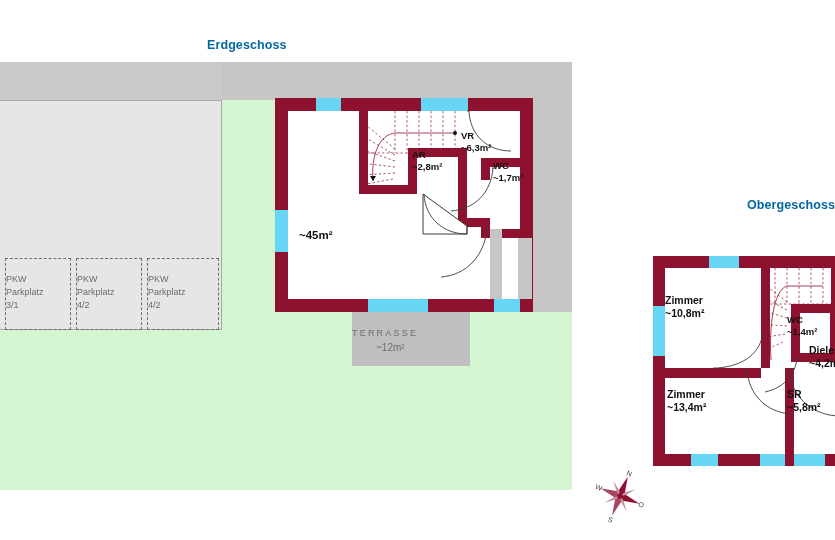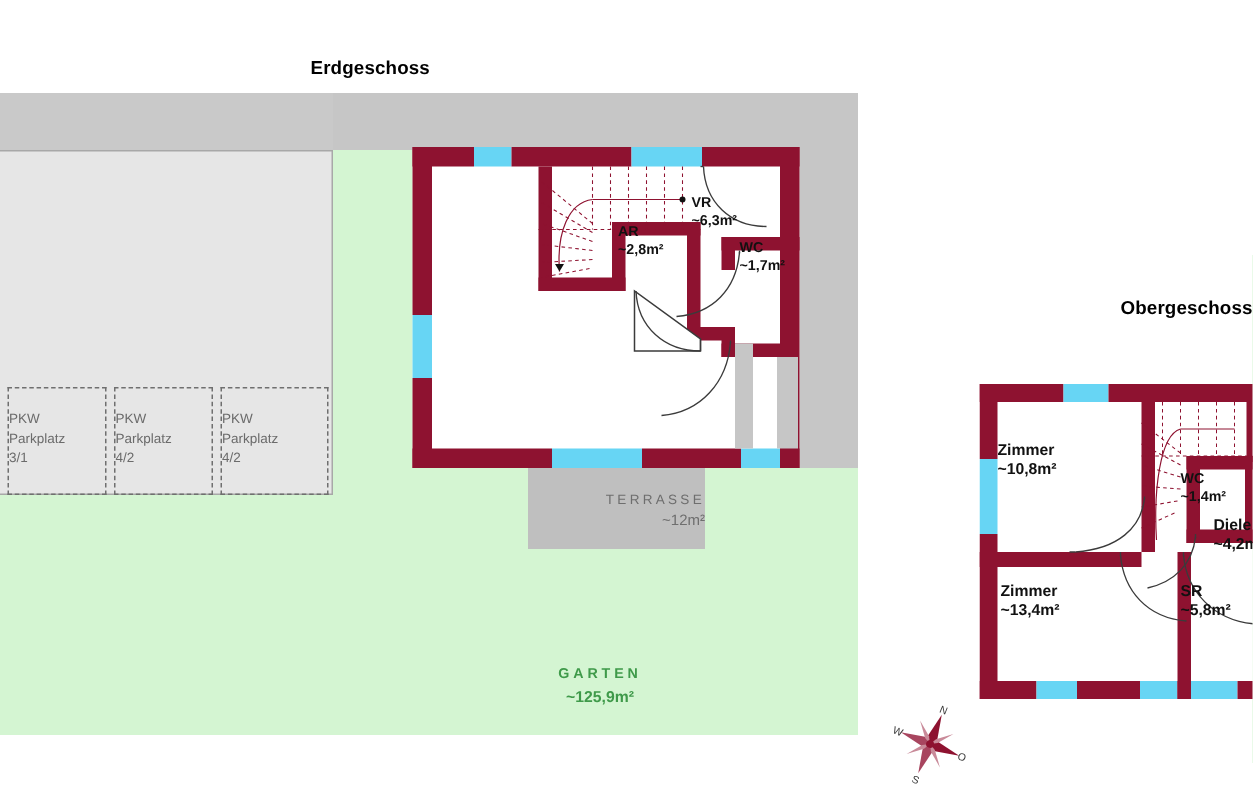--- a/index.html
+++ b/index.html
@@ -25,39 +25,39 @@
   .terrace{background:#bfbfbf;}
   .paving{background:#c6c6c6;}
 
   
   .wall{background:#8e1230;}
   .win{background:#67d5f4;}
   .room{background:#ffffff;}
 
   
   .floorTitle{
-    font-size:12.5px;font-weight:bold;color:#000000;letter-spacing:.1px;
+    font-size:12.5px;font-weight:bold;color:#0369a1;letter-spacing:.1px;
     white-space:nowrap;
   }
   .rlabel{
     text-align:left;color:#111;font-weight:bold;line-height:1.22;
     white-space:nowrap;
   }
   .rlabel .nm{display:block;}
   .rlabel .ar{display:block;}
   .rl-big{font-size:11.5px;}
   .rl-mid{font-size:10.5px;}
   .rl-sm{font-size:9.5px;}
 
   .lotlabel{
     color:#6b6b6b;font-size:9px;line-height:1.45;
     white-space:nowrap;
   }
   .terrlabel{
-    color:#6e6e6e;font-size:9px;text-align:right;line-height:1.6;
+    color:#6e6e6e;font-size:9px;text-align:left;line-height:1.6;
     letter-spacing:2.2px;white-space:nowrap;
   }
   .terrlabel .sub{letter-spacing:0;font-size:10px;}
   .gardenlabel{
     color:#3f9a4a;font-size:9.5px;font-weight:bold;text-align:center;
     line-height:1.6;letter-spacing:2.6px;white-space:nowrap;
   }
   .gardenlabel .sub{letter-spacing:0;font-size:10.5px;}
 
   svg{display:block;overflow:visible;}
@@ -99,28 +99,24 @@
       <span>4/2</span>
     </div>
   </div>
 
   <div class="abs paving" style="left:530px;top:62px;width:42px;height:250px;"></div>
   <div class="abs paving" style="left:222px;top:62px;width:350px;height:38px;"></div>
 
   <div class="abs terrace" style="left:352px;top:312px;width:118px;height:54px;">
     <div class="abs terrlabel" style="left:0;top:14px;width:118px;">
       <span>TERRASSE</span>
-      <span class="sub" style="display:block;">~12m²</span>
-    </div>
-  </div>
-
-  <div class="abs gardenlabel" style="left:310px;top:442px;width:180px;">
-    <span>GARTEN</span>
-    <span class="sub" style="display:block;">~125,9m²</span>
-  </div>
+      <span class="sub" style="display:block;padding-left:24px;">~12m²</span>
+    </div>
+  </div>
+
 
   <div class="abs floorTitle" style="left:207px;top:38px;">Erdgeschoss</div>
   <div class="abs floorTitle" style="left:747px;top:198px;">Obergeschoss</div>
 
   <div class="abs" style="left:275px;top:98px;width:258px;height:214px;">
 
     <div class="abs room" style="left:0;top:0;width:258px;height:214px;"></div>
 
     <div class="abs wall" style="left:0;top:0;width:41px;height:13px;"></div>
     <div class="abs win" style="left:41px;top:0;width:25px;height:13px;"></div>
@@ -197,20 +193,21 @@
       <path class="doorarc" d="M42,1 C40,26 24,42 0,44"></path>
       <line class="doorarc" x1="42" y1="0" x2="42" y2="2"></line>
     </svg>
 
     <svg class="abs" style="left:160px;top:129px;" width="54" height="52" viewBox="0 0 54 52">
       <path class="doorarc" d="M52,1 C50,28 32,48 6,50"></path>
       <line class="doorarc" x1="52" y1="0" x2="52" y2="2"></line>
     </svg>
 
     <div class="abs rlabel rl-big" style="left:24px;top:130px;width:140px;">
+      <span class="ar">~45m²</span>
     </div>
     <div class="abs rlabel rl-sm" style="left:137px;top:51px;width:52px;">
       <span class="nm">AR</span>
       <span class="ar">~2,8m²</span>
     </div>
     <div class="abs rlabel rl-sm" style="left:186px;top:32px;width:52px;">
       <span class="nm">VR</span>
       <span class="ar">~6,3m²</span>
     </div>
     <div class="abs rlabel rl-sm" style="left:218px;top:62px;width:48px;">

